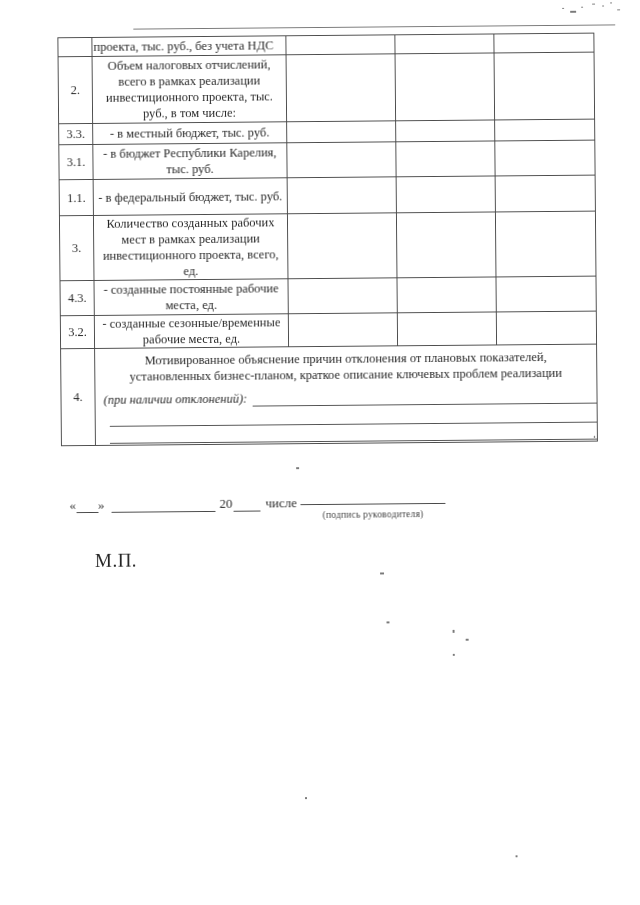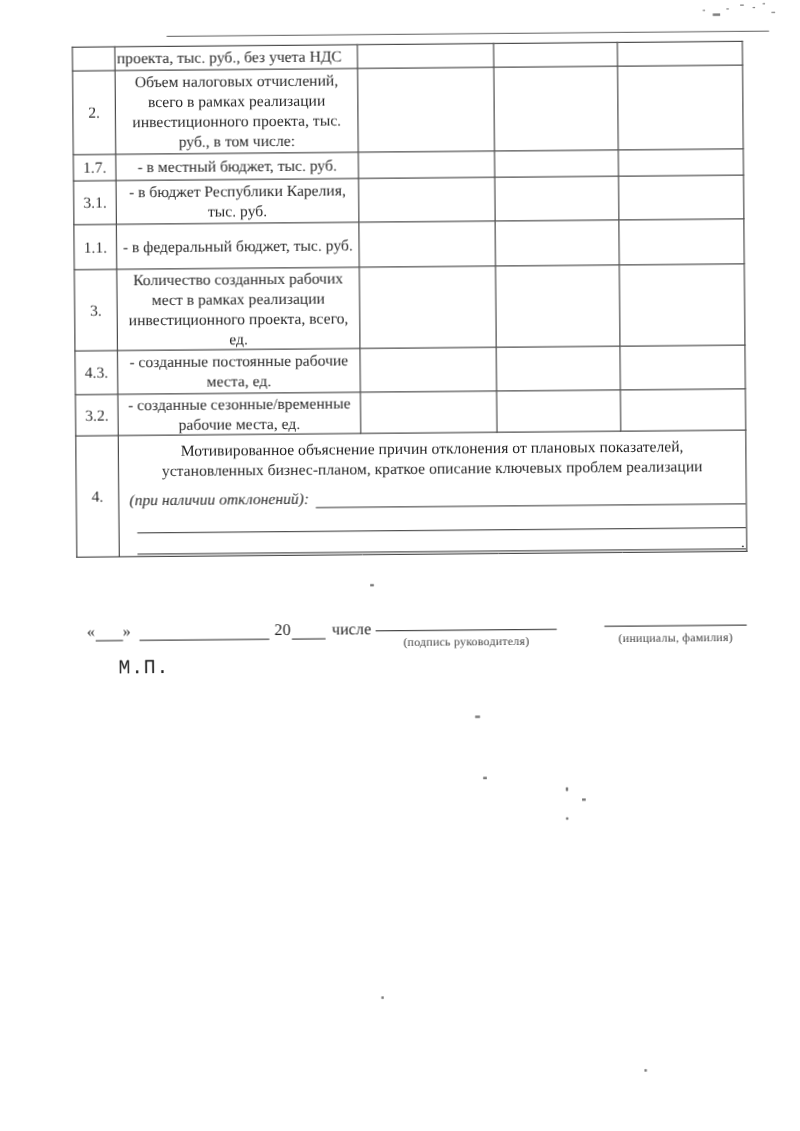--- a/index.html
+++ b/index.html
@@ -63,21 +63,21 @@
   }
   .w-day{width:22px;}
   .w-month{width:104px;margin:0 4px 0 7px;}
   .w-year{width:27px;margin:0 5px 0 1px;}
   .sig-field{position:absolute;}
   .sig-blank{height:12px;border-bottom:1px solid #4a4a4a;}
   .sig-caption{
     margin-top:5px;text-align:center;font-size:9.5px;color:#3a3a3a;letter-spacing:0.2px;
   }
   .seal{
-    position:absolute;left:94px;top:524px;font-size:16px;letter-spacing:0.5px;font-family:Liberation Mono, monospace;
+    position:absolute;left:94px;top:548px;font-size:19px;letter-spacing:0.5px;
   }
   
   .speck{position:absolute;background:#7a7a7a;}
 </style>
 </head>
 <body>
 
 <div class="sheet">
 
   <div class="artifact-line"></div>
@@ -99,21 +99,21 @@
         <td class="val"></td>
       </tr>
       <tr style="height:67px">
         <td class="num">2.</td>
         <td class="desc">Объем налоговых отчислений, всего в рамках реализации инвестиционного проекта, тыс. руб., в том числе:</td>
         <td class="val"></td>
         <td class="val"></td>
         <td class="val"></td>
       </tr>
       <tr style="height:21px">
-        <td class="num">1.7.</td>
+        <td class="num">3.3.</td>
         <td class="desc">- в местный бюджет, тыс. руб.</td>
         <td class="val"></td>
         <td class="val"></td>
         <td class="val"></td>
       </tr>
       <tr style="height:35px">
         <td class="num">3.1.</td>
         <td class="desc">- в бюджет Республики Карелия, тыс. руб.</td>
         <td class="val"></td>
         <td class="val"></td>
@@ -166,24 +166,20 @@
 
   <div class="date-line">
     <span>«</span><span class="blank w-day"></span><span>»</span><span class="blank w-month"></span><span>20</span><span class="blank w-year"></span><span>числе</span>
   </div>
 
   <div class="sig-field" style="left:300px;top:492px;width:145px">
     <div class="sig-blank"></div>
     <div class="sig-caption">(подпись руководителя)</div>
   </div>
 
-  <div class="sig-field" style="left:483px;top:490px;width:114px">
-    <div class="sig-blank"></div>
-    <div class="sig-caption">(инициалы, фамилия)</div>
-  </div>
 
   <div class="seal">М.П.</div>
 
   <div class="speck" style="left:566px;top:10px;width:2px;height:1px"></div>
   <div class="speck" style="left:574px;top:13px;width:6px;height:2px"></div>
   <div class="speck" style="left:585px;top:9px;width:2px;height:1px"></div>
   <div class="speck" style="left:596px;top:6px;width:3px;height:1px"></div>
   <div class="speck" style="left:606px;top:8px;width:2px;height:1px"></div>
   <div class="speck" style="left:614px;top:5px;width:2px;height:1px"></div>
   <div class="speck" style="left:621px;top:12px;width:3px;height:1px"></div>

